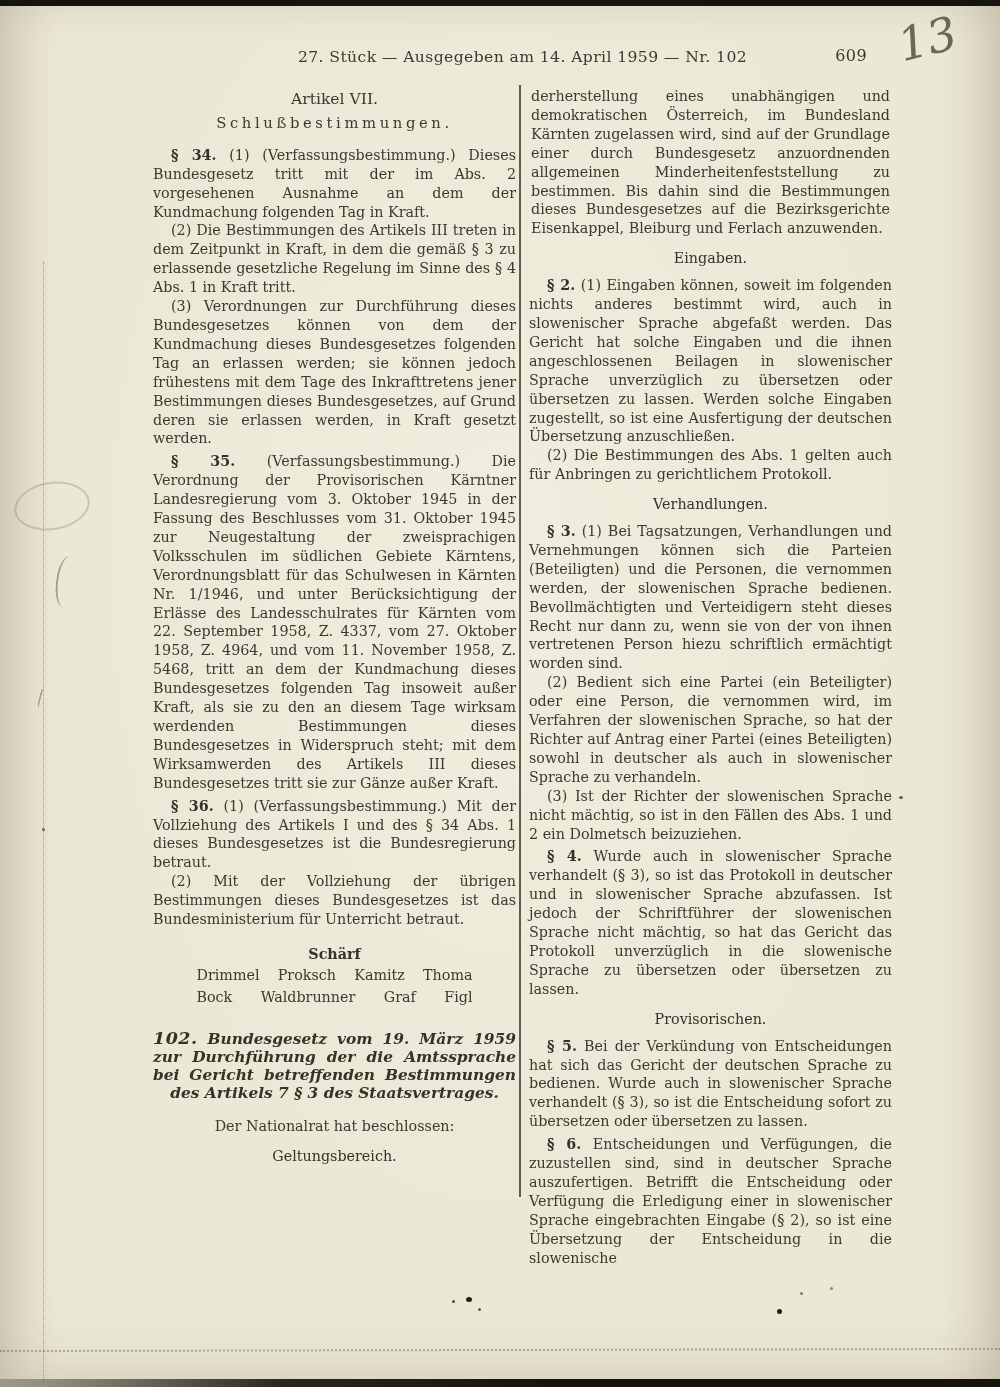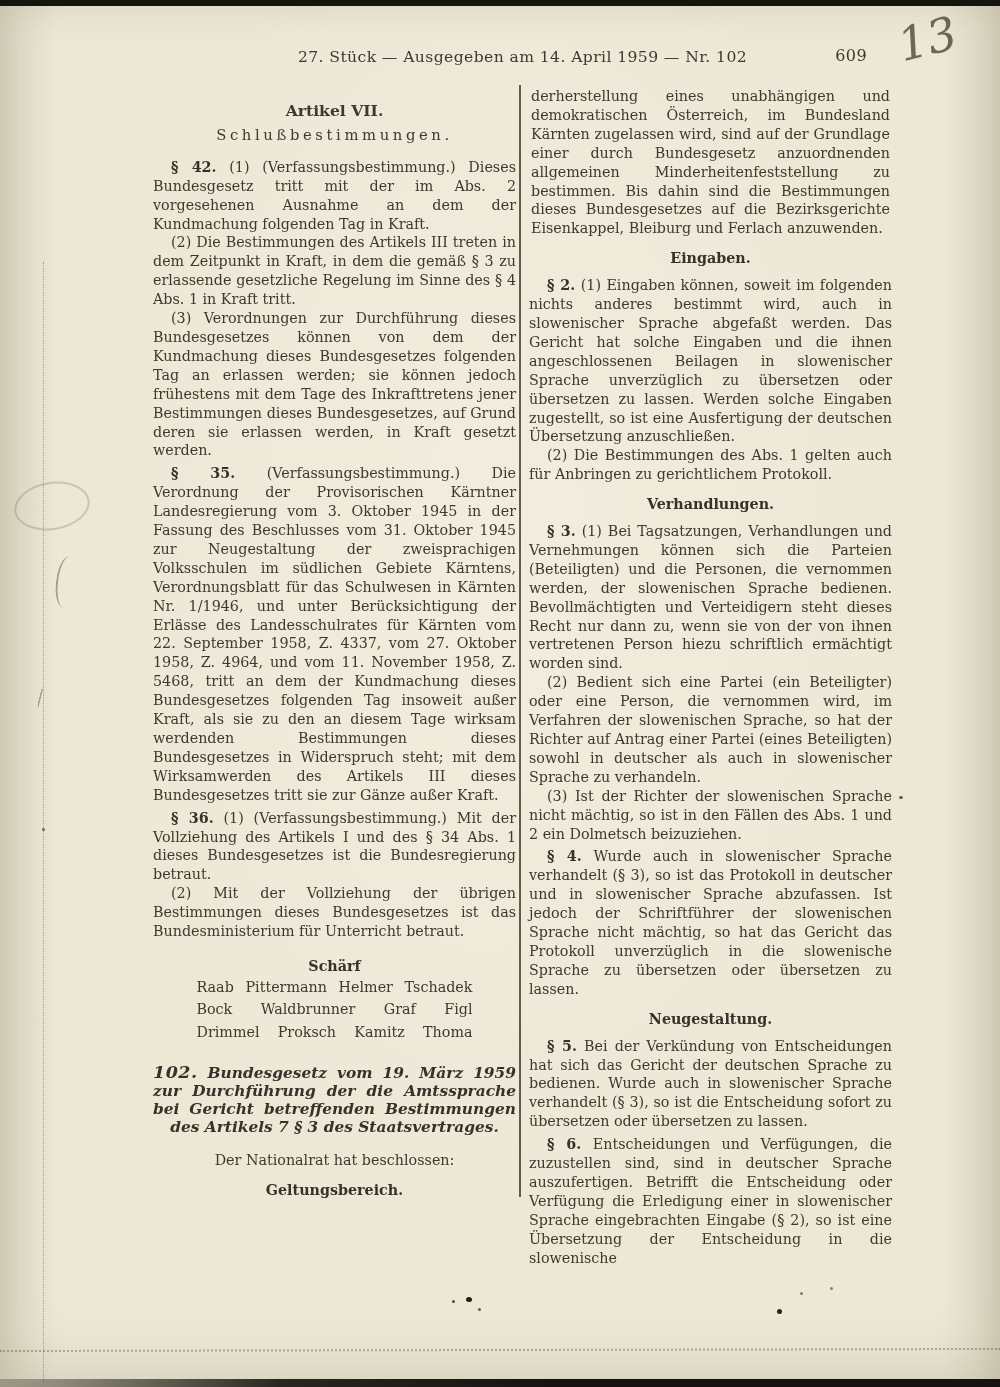--- a/index.html
+++ b/index.html
@@ -43,23 +43,23 @@
   }
   .header{position:absolute;left:150px;top:48px;width:745px;font-size:15.6px;letter-spacing:0.4px;}
   .header-center{display:block;text-align:center;}
   .header-page-num{position:absolute;right:28px;top:-2px;font-size:16px;}
 
   .col{position:absolute;width:363px;font-size:14.3px;line-height:18.9px;text-align:justify;}
   .col-left{left:153px;top:90px;height:1115px;}
   .col-right{left:529px;top:85px;height:1120px;}
   .col-rule{position:absolute;left:519px;top:85px;height:1112px;width:2px;background:rgba(70,66,52,0.85);}
 
-  .center-heading{text-align:center;text-indent:0;font-size:15.6px;margin:12px 0 5px 0;font-weight:bold;}
+  .center-heading{text-align:center;text-indent:0;font-size:15.6px;margin:0 0 5px 0;}
   .spaced-heading{text-align:center;text-indent:0;letter-spacing:3.6px;font-size:14.8px;margin:0 0 13px 0;}
-  .heading{text-align:center;text-indent:0;font-weight:700;margin:11px 0 8px 0;color:#36322a;}
+  .heading{text-align:center;text-indent:0;font-weight:400;margin:11px 0 8px 0;color:#36322a;}
   .para{text-indent:18px;margin:0;}
   .para.s-start{margin-top:4px;}
   .cont{text-indent:0;margin:2px;}
   .lead{font-weight:700;color:#36322a;}
   .law-title{
     font-weight:700;color:#36322a;
     font-size:15.4px;line-height:18px;
     text-align:justify;text-align-last:center;
     text-indent:0;margin:20px 0 0 0;font-style:italic;
   }
@@ -77,61 +77,55 @@
   <div class="handwritten">13</div>
 
   <div class="header">
     <span class="header-center">27. Stück — Ausgegeben am 14. April 1959 — Nr. 102</span>
     <span class="header-page-num">609</span>
   </div>
 
   <div class="col col-left" id="col-left">
       <div class="center-heading">Artikel VII.</div>
       <div class="spaced-heading">Schlußbestimmungen.</div>
-      <div class="para s-start"><span class="lead">§ 42.</span> (1) (Verfassungsbestimmung.) Dieses Bundesgesetz tritt mit der im Abs. 2 vorgesehenen Ausnahme an dem der Kundmachung folgenden Tag in Kraft.</div>
+      <div class="para s-start"><span class="lead">§ 34.</span> (1) (Verfassungsbestimmung.) Dieses Bundesgesetz tritt mit der im Abs. 2 vorgesehenen Ausnahme an dem der Kundmachung folgenden Tag in Kraft.</div>
       <div class="para">(2) Die Bestimmungen des Artikels III treten in dem Zeitpunkt in Kraft, in dem die gemäß § 3 zu erlassende gesetzliche Regelung im Sinne des § 4 Abs. 1 in Kraft tritt.</div>
       <div class="para">(3) Verordnungen zur Durchführung dieses Bundesgesetzes können von dem der Kundmachung dieses Bundesgesetzes folgenden Tag an erlassen werden; sie können jedoch frühestens mit dem Tage des Inkrafttretens jener Bestimmungen dieses Bundesgesetzes, auf Grund deren sie erlassen werden, in Kraft gesetzt werden.</div>
       <div class="para s-start"><span class="lead">§ 35.</span> (Verfassungsbestimmung.) Die Verordnung der Provisorischen Kärntner Landesregierung vom 3. Oktober 1945 in der Fassung des Beschlusses vom 31. Oktober 1945 zur Neugestaltung der zweisprachigen Volksschulen im südlichen Gebiete Kärntens, Verordnungsblatt für das Schulwesen in Kärnten Nr. 1/1946, und unter Berücksichtigung der Erlässe des Landesschulrates für Kärnten vom 22. September 1958, Z. 4337, vom 27. Oktober 1958, Z. 4964, und vom 11. November 1958, Z. 5468, tritt an dem der Kundmachung dieses Bundesgesetzes folgenden Tag insoweit außer Kraft, als sie zu den an diesem Tage wirksam werdenden Bestimmungen dieses Bundesgesetzes in Widerspruch steht; mit dem Wirksamwerden des Artikels III dieses Bundesgesetzes tritt sie zur Gänze außer Kraft.</div>
       <div class="para s-start"><span class="lead">§ 36.</span> (1) (Verfassungsbestimmung.) Mit der Vollziehung des Artikels I und des § 34 Abs. 1 dieses Bundesgesetzes ist die Bundesregierung betraut.</div>
       <div class="para">(2) Mit der Vollziehung der übrigen Bestimmungen dieses Bundesgesetzes ist das Bundesministerium für Unterricht betraut.</div>
       <div class="signature-head">Schärf</div>
       <div class="sig-row">
-        <span>Raab</span>
-        <span>Pittermann</span>
-        <span>Helmer</span>
-        <span>Tschadek</span>
+        <span>Drimmel</span>
+        <span>Proksch</span>
+        <span>Kamitz</span>
+        <span>Thoma</span>
       </div>
       <div class="sig-row">
         <span>Bock</span>
         <span>Waldbrunner</span>
         <span>Graf</span>
         <span>Figl</span>
-      </div>
-      <div class="sig-row">
-        <span>Drimmel</span>
-        <span>Proksch</span>
-        <span>Kamitz</span>
-        <span>Thoma</span>
       </div>
       <div class="law-title s-start"><span class="lead">102.</span> Bundesgesetz vom 19. März 1959 zur Durchführung der die Amtssprache bei Gericht betreffenden Bestimmungen des Artikels 7 § 3 des Staatsvertrages.</div>
       <div class="plain">Der Nationalrat hat beschlossen:</div>
       <div class="heading">Geltungsbereich.</div>
     </div>
   <div class="col-rule"></div>
   <div class="col col-right" id="col-right">
       <div class="cont">derherstellung eines unabhängigen und demokratischen Österreich, im Bundesland Kärnten zugelassen wird, sind auf der Grundlage einer durch Bundesgesetz anzuordnenden allgemeinen Minderheitenfeststellung zu bestimmen. Bis dahin sind die Bestimmungen dieses Bundesgesetzes auf die Bezirksgerichte Eisenkappel, Bleiburg und Ferlach anzuwenden.</div>
       <div class="heading">Eingaben.</div>
       <div class="para s-start"><span class="lead">§ 2.</span> (1) Eingaben können, soweit im folgenden nichts anderes bestimmt wird, auch in slowenischer Sprache abgefaßt werden. Das Gericht hat solche Eingaben und die ihnen angeschlossenen Beilagen in slowenischer Sprache unverzüglich zu übersetzen oder übersetzen zu lassen. Werden solche Eingaben zugestellt, so ist eine Ausfertigung der deutschen Übersetzung anzuschließen.</div>
       <div class="para">(2) Die Bestimmungen des Abs. 1 gelten auch für Anbringen zu gerichtlichem Protokoll.</div>
       <div class="heading">Verhandlungen.</div>
       <div class="para s-start"><span class="lead">§ 3.</span> (1) Bei Tagsatzungen, Verhandlungen und Vernehmungen können sich die Parteien (Beteiligten) und die Personen, die vernommen werden, der slowenischen Sprache bedienen. Bevollmächtigten und Verteidigern steht dieses Recht nur dann zu, wenn sie von der von ihnen vertretenen Person hiezu schriftlich ermächtigt worden sind.</div>
       <div class="para">(2) Bedient sich eine Partei (ein Beteiligter) oder eine Person, die vernommen wird, im Verfahren der slowenischen Sprache, so hat der Richter auf Antrag einer Partei (eines Beteiligten) sowohl in deutscher als auch in slowenischer Sprache zu verhandeln.</div>
       <div class="para">(3) Ist der Richter der slowenischen Sprache nicht mächtig, so ist in den Fällen des Abs. 1 und 2 ein Dolmetsch beizuziehen.</div>
       <div class="para s-start"><span class="lead">§ 4.</span> Wurde auch in slowenischer Sprache verhandelt (§ 3), so ist das Protokoll in deutscher und in slowenischer Sprache abzufassen. Ist jedoch der Schriftführer der slowenischen Sprache nicht mächtig, so hat das Gericht das Protokoll unverzüglich in die slowenische Sprache zu übersetzen oder übersetzen zu lassen.</div>
-      <div class="heading">Neugestaltung.</div>
+      <div class="heading">Provisorischen.</div>
       <div class="para s-start"><span class="lead">§ 5.</span> Bei der Verkündung von Entscheidungen hat sich das Gericht der deutschen Sprache zu bedienen. Wurde auch in slowenischer Sprache verhandelt (§ 3), so ist die Entscheidung sofort zu übersetzen oder übersetzen zu lassen.</div>
       <div class="para s-start"><span class="lead">§ 6.</span> Entscheidungen und Verfügungen, die zuzustellen sind, sind in deutscher Sprache auszufertigen. Betrifft die Entscheidung oder Verfügung die Erledigung einer in slowenischer Sprache eingebrachten Eingabe (§ 2), so ist eine Übersetzung der Entscheidung in die slowenische</div>
     </div>
 
   <div class="crease-v"></div>
   <div class="crease-h"></div>
   <div class="pencil-ellipse"></div>
   <div class="pencil-paren"></div>
   <div class="pencil-tick"></div>
   <div class="speck s1"></div>

